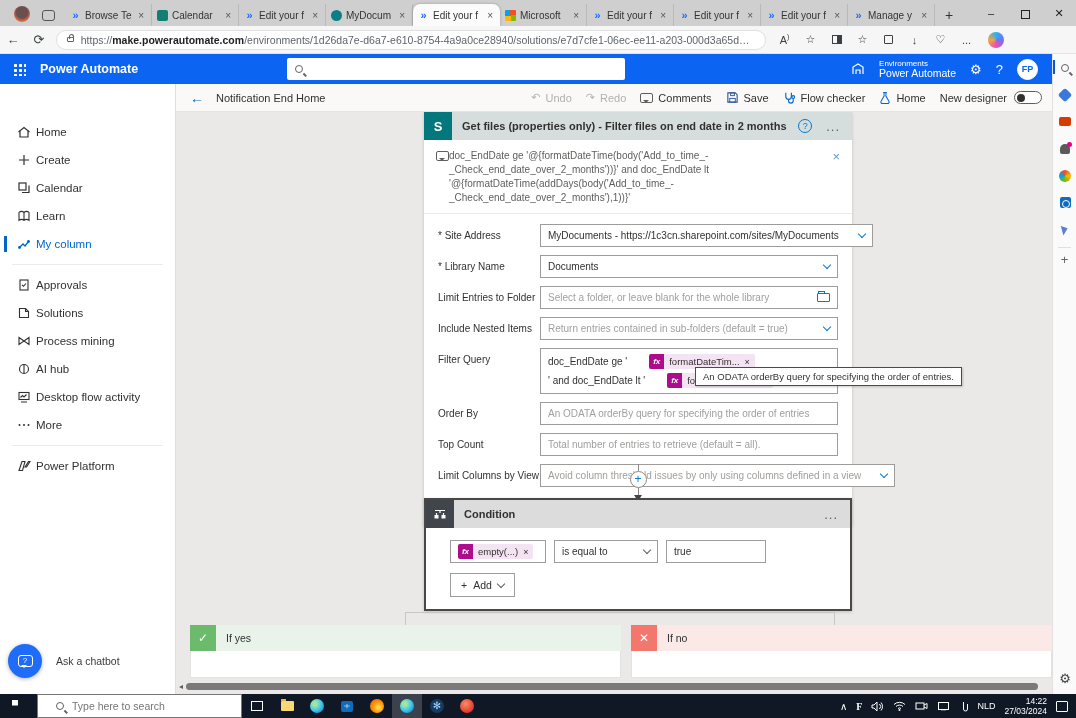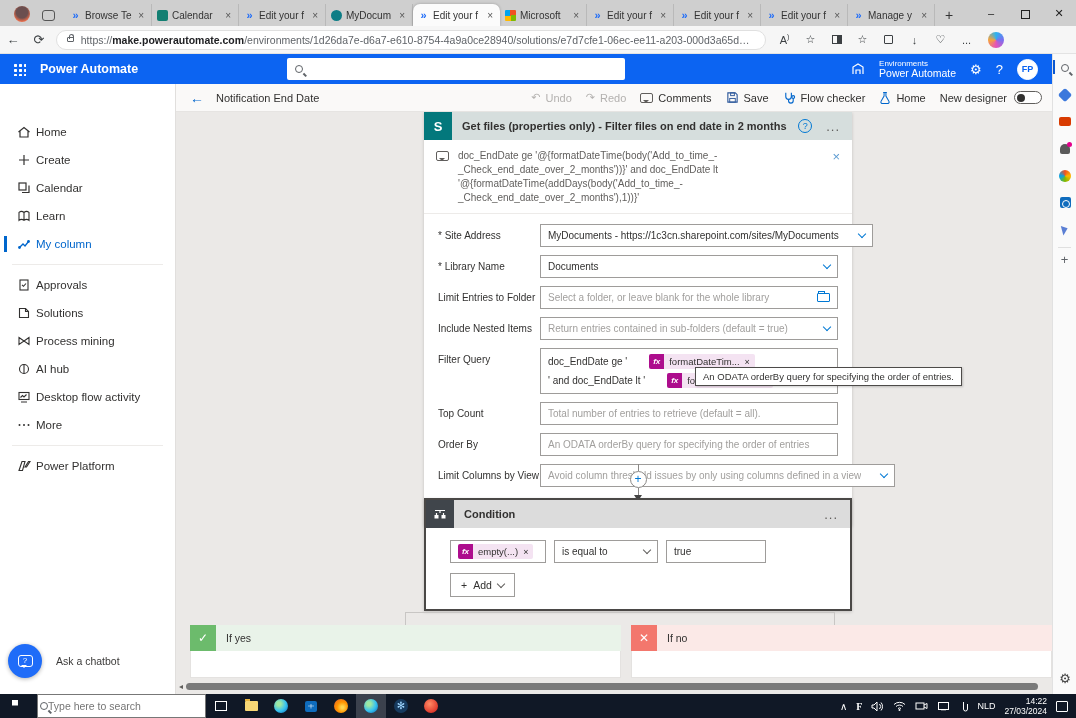--- a/index.html
+++ b/index.html
@@ -71,21 +71,21 @@
 
 .card{position:absolute;background:#fff;box-shadow:0 1px 3px rgba(0,0,0,.18)}
 .getfiles{left:248px;top:0;width:428px}
 .cardhead{height:28px;display:flex;align-items:center;background:#d6dedd}
 .cardhead .cicon{width:28px;height:28px;display:flex;align-items:center;justify-content:center;flex:0 0 auto}
 .sp-icon{background:#03787c;color:#fff;font-weight:bold;font-size:13px}
 .cond-icon{background:#40454b}
 .cardhead .ctitle{font-size:11px;font-weight:bold;padding-left:10px;flex:1}
 .cardhead .hint{width:14px;height:14px;border:1.2px solid #0078d4;border-radius:50%;color:#0078d4;font-size:9px;display:flex;align-items:center;justify-content:center;margin-right:14px}
 .cardhead .dots{color:#605e5c;font-size:13px;margin-right:12px;letter-spacing:1px}
-.commentrow{display:flex;padding:9px 12px 8px 12px;border-bottom:1px solid #edebe9;gap:9px}
+.commentrow{display:flex;padding:9px 12px 8px 12px;border-bottom:1px solid #edebe9;}
 .bubble{width:13px;height:10px;border:1.3px solid #605e5c;border-radius:2px;position:relative;flex:0 0 auto;margin-top:2px}
 .bubble:after{content:"";position:absolute;left:2px;bottom:-4px;border:3px solid transparent;border-top-color:#605e5c}
 .commenttxt{font-size:10px;color:#605e5c;line-height:14px;width:344px}
 .closex{color:#5c9bd1;font-size:13px;margin-left:auto}
 .fields{padding:10px 14px 2px 14px}
 .frow{display:flex;margin-bottom:8px;align-items:flex-start}
 .flabel{width:102px;flex:0 0 auto;font-size:10px;color:#323130;padding-top:6px}
 .fctrl{flex:1;min-height:23px;border:1px solid #9e9c9a;display:flex;align-items:center;padding:0 7px;font-size:10px;gap:20px;background:#fff}
 .fctrl .val{flex:1;color:#323130;white-space:nowrap;overflow:hidden;text-overflow:ellipsis}
 .fctrl .ph{flex:1;color:#a19f9d;white-space:nowrap;overflow:hidden;text-overflow:ellipsis}
@@ -155,21 +155,21 @@
 .dropic{width:0;height:0;border-left:6px solid #5b7fd4;border-top:4px solid transparent;border-bottom:6px solid transparent;transform:rotate(-15deg)}
 .esbdiv{height:1px;background:#e0e0e0;margin:4px 5px}
 .esbplus{color:#5f6368;font-size:13px;text-align:center}
 .esbgear{position:absolute;bottom:8px;left:0;width:24px;text-align:center;color:#444;font-size:13px}
 
 .taskbar{left:0;top:694px;width:1076px;height:24px;background:#101826;display:flex;align-items:center;color:#fff}
 .winlogo{width:13px;height:13px;margin:0 12px;background:conic-gradient(#fff 0 100%);clip-path:polygon(0 0,46% 0,46% 46%,0 46%);position:relative}
 .winlogo i{position:absolute;inset:0;background:#fff;clip-path:polygon(54% 0,100% 0,100% 46%,54% 46%)}
 .winlogo b{position:absolute;inset:0;background:#fff;clip-path:polygon(0 54%,46% 54%,46% 100%,0 100%)}
 .winlogo s{position:absolute;inset:0;background:#fff;clip-path:polygon(54% 54%,100% 54%,100% 100%,54% 100%)}
-.tsearch{width:169px;height:24px;background:#fff;display:flex;align-items:center;padding:0 2px;border:1px solid #777}
+.tsearch{width:205px;height:24px;background:#fff;display:flex;align-items:center;gap:8px;padding:0 18px;border:1px solid #777}
 .tsearch input{border:none;outline:none;font-size:10.5px;width:100%;color:#333;font-family:"Liberation Sans",sans-serif;background:transparent}
 .tbico{width:30px;height:24px;display:flex;align-items:center;justify-content:center}
 .tbico.activeapp{background:rgba(255,255,255,.18)}
 .tvic{width:12px;height:10px;border:1.3px solid #fff;position:relative}
 .feic{width:13px;height:10px;background:#f8d775;border-radius:1px;position:relative}
 .feic:before{content:"";position:absolute;top:-2px;left:0;width:5px;height:2px;background:#e8b33c}
 .edgeic{width:14px;height:14px;border-radius:50%;background:radial-gradient(circle at 35% 35%,#9ee8a2 15%,#35c1f1 55%,#0a64ad 100%)}
 .storeic{width:12px;height:11px;background:#0f6cbd;border-radius:2px;position:relative}
 .storeic:after{content:"";position:absolute;left:3px;top:3px;width:6px;height:5px;background:conic-gradient(#fff 0 100%);clip-path:polygon(0 0,45% 0,45% 45%,0 45%,0 55%,45% 55%,45% 100%,0 100%,55% 100%,55% 55%,100% 55%,100% 45%,55% 45%,55% 0,100% 0)}
 .ffic{width:14px;height:14px;border-radius:50%;background:radial-gradient(circle at 60% 60%,#ffd54d 10%,#ff9500 45%,#e4572e 100%)}
@@ -374,21 +374,21 @@
           <path d="M3 12.5 6 3.5h3L6.5 12.5zM9 9l3.5-5.5H14L10.5 9z" stroke="#323130" fill="none" stroke-width="1.1"></path>
         </svg>
         <span>Power Platform</span>
       </div>
   </div>
 </div>
 
 <div class="abs designer">
   <div class="dtoolbar">
     <span class="backarrow">←</span>
-    <span class="flowname">Notification End Date</span>
+    <span class="flowname">Notification End Home</span>
     <div class="dtools">
       <span class="dtool disabled">
           <span>↶</span>
           <span>Undo</span>
         </span>
       <span class="dtool disabled">
           <span>↷</span>
           <span>Redo</span>
         </span>
       <span class="dtool">
@@ -480,29 +480,29 @@
             <span class="fqtext">' and doc_EndDate lt '</span>
             <span class="pill">
                 <span class="fxsq">fx</span>
                 <span class="plbl">formatDateTim...</span>
                 <span class="px">×</span>
               </span>
             <span class="fqtext">'</span>
           </div>
         </div>
         <div class="frow">
+          <span class="flabel">Order By</span>
+          <div class="fctrl">
+              <input placeholder="An ODATA orderBy query for specifying the order of entries" style="">
+            </div>
+        </div>
+        <div class="frow">
           <span class="flabel">Top Count</span>
           <div class="fctrl">
               <input placeholder="Total number of entries to retrieve (default = all)." style="">
-            </div>
-        </div>
-        <div class="frow">
-          <span class="flabel">Order By</span>
-          <div class="fctrl">
-              <input placeholder="An ODATA orderBy query for specifying the order of entries" style="">
             </div>
         </div>
         <div class="frow">
           <span class="flabel">Limit Columns by View</span>
           <div class="fctrl">
               <span class="ph">Avoid column threshold issues by only using columns defined in a view</span>
               <span class="chev"></span>
             </div>
         </div>
       </div>

